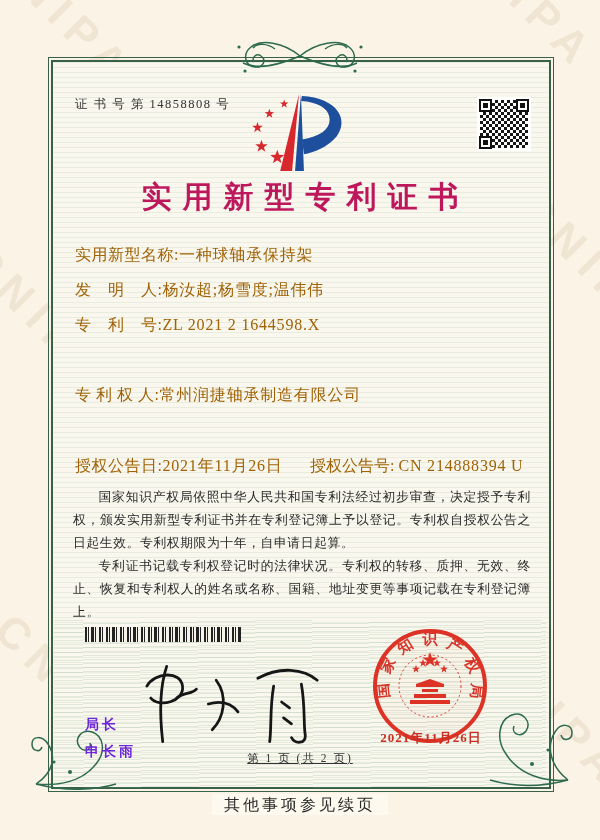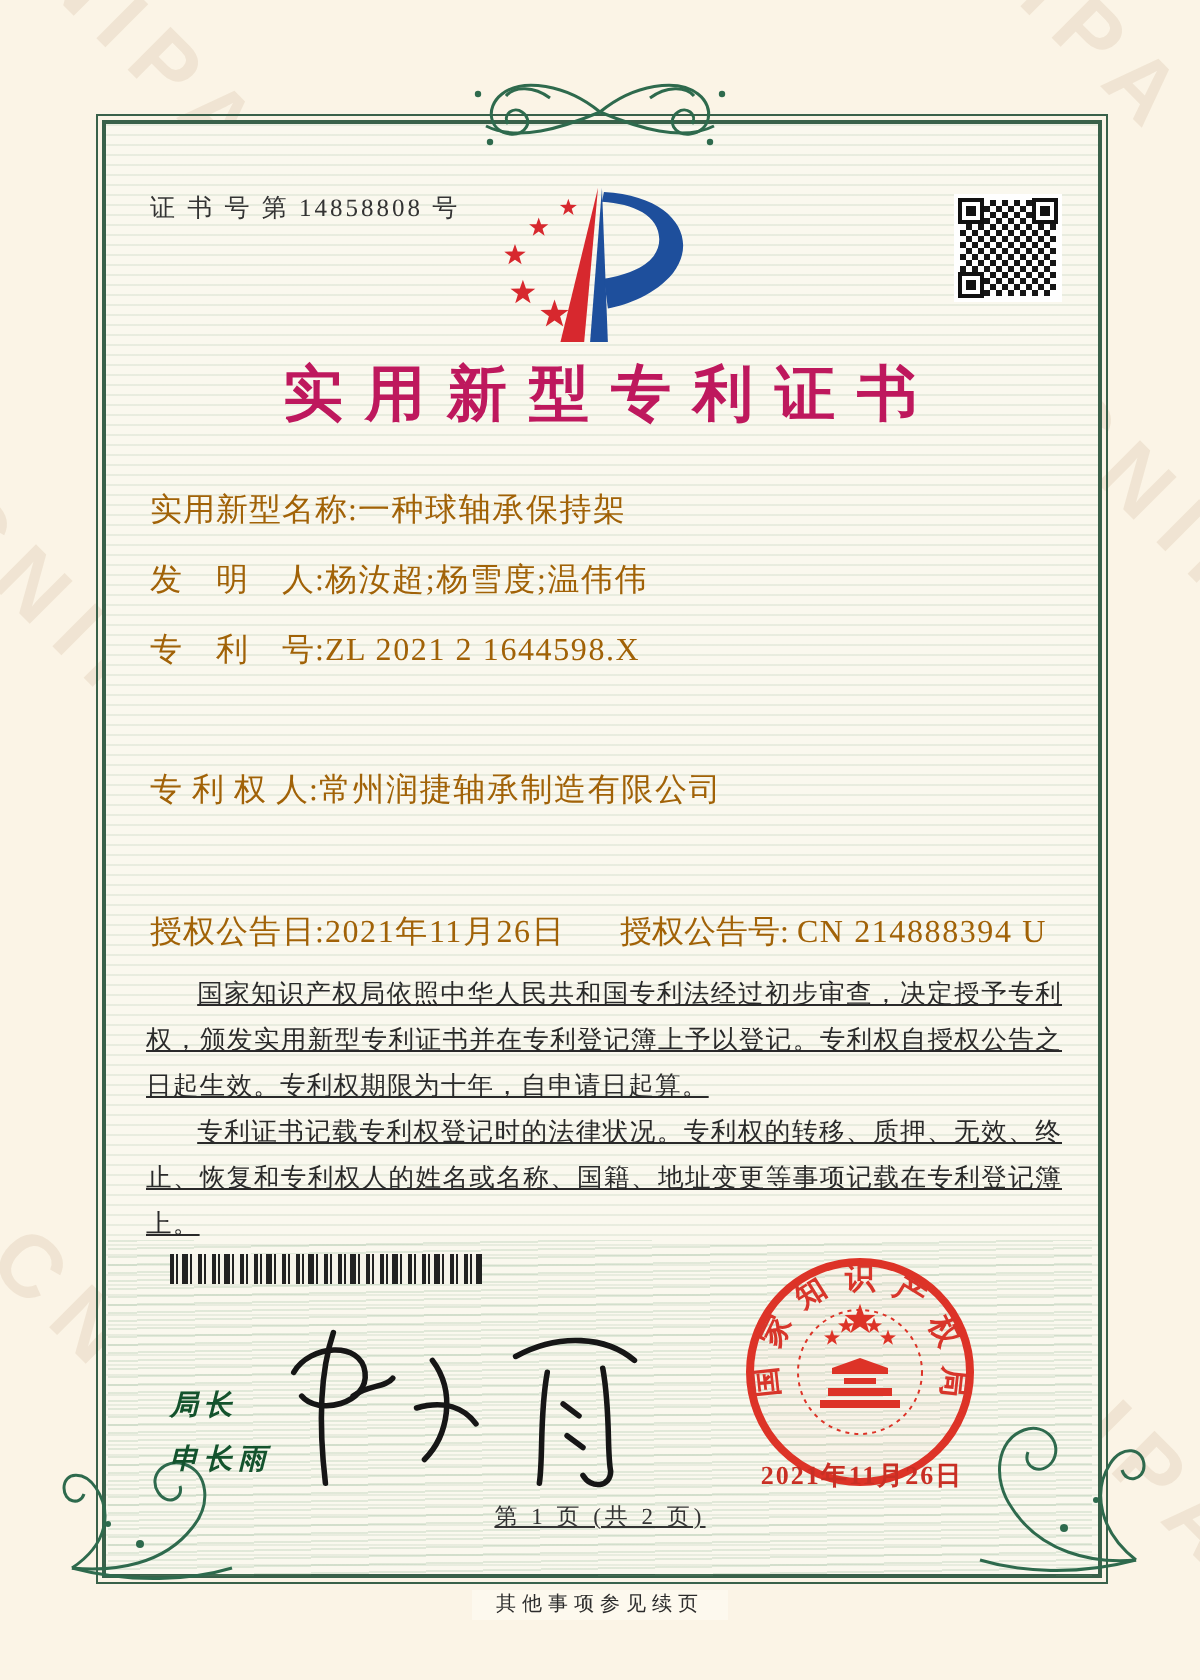--- a/index.html
+++ b/index.html
@@ -54,50 +54,50 @@
     color:#be185d; z-index:5;
   }
 
   .row{ position:absolute; left:75px; font-size:16px; color:#a16207; z-index:5; white-space:nowrap; }
   .lbl{ display:inline-block; min-width:80px; letter-spacing:0.5px; }
   .val{ letter-spacing:0.8px; }
   .pair2{ position:absolute; left:235px; top:0; }
 
   .paras{
     position:absolute; left:73px; top:486px; width:458px; z-index:5;
-    font-size:12.8px; line-height:23px; color:#2a2a2a; text-align:justify; letter-spacing:0.6px;text-decoration:underline;
+    font-size:12.8px; line-height:23px; color:#2a2a2a; text-align:justify; letter-spacing:0.6px;
   }
   .paras p{ margin:0; text-indent:2em; }
 
   .barcode{
     position:absolute; left:85px; top:627px; width:156px; height:15px; z-index:5;
     background:repeating-linear-gradient(90deg,
       #222 0 2px, #f6f4ea 2px 3px, #222 3px 4px, #f6f4ea 4px 6px,
       #222 6px 9px, #f6f4ea 9px 10px, #222 10px 11px, #f6f4ea 11px 14px,
       #222 14px 16px, #f6f4ea 16px 17px, #222 17px 18px, #f6f4ea 18px 21px);
   }
 
   .director{
-    position:absolute; left:85px; top:689px; z-index:5;
+    position:absolute; left:85px; top:711px; z-index:5;
     font-family:"Liberation Sans","DejaVu Sans",sans-serif;
-    font-size:14px; font-weight:bold; color:#14532d; line-height:27px; letter-spacing:3px;font-style:italic;
+    font-size:14px; font-weight:bold; color:#6d28d9; line-height:27px; letter-spacing:3px;
   }
   .signature{ position:absolute; left:133px; top:656px; z-index:5; }
   .signature path{ stroke:#161616; stroke-width:2.8; fill:none; stroke-linecap:round; stroke-linejoin:round; }
 
   .seal{ position:absolute; left:370px; top:626px; z-index:6; }
   .seal text{ font-size:15px; font-weight:bold; fill:#d8352a; font-family:"Liberation Serif",serif; }
   .seal-date{
     position:absolute; left:352px; top:729px; width:158px; text-align:center; z-index:7;
     color:#c92f24; font-size:13px; font-weight:bold; letter-spacing:1px;
   }
 
   .pagenum{ position:absolute; left:0; right:0; top:751px; text-align:center; font-size:11.5px; letter-spacing:2px; color:#333; z-index:5;text-decoration:underline; }
 
-  .cont{ position:absolute; left:0; right:0; top:795px; text-align:center; z-index:5; font-size:10px; letter-spacing:3px; color:#2b2b2b; }
+  .cont{ position:absolute; left:0; right:0; top:795px; text-align:center; z-index:5; font-size:16px; letter-spacing:3px; color:#2b2b2b; }
   .cont span{ background:#fdf9ee; padding:2px 12px; }
 </style>
 </head>
 <body>
 
 <div class="page">
 
   <span class="wm" style="left:-30px; top:-12px;">CNIPA</span>
   <span class="wm" style="left:432px; top:-28px;">CNIPA</span>
   <span class="wm" style="left:-52px; top:292px;">CNIPA</span>

